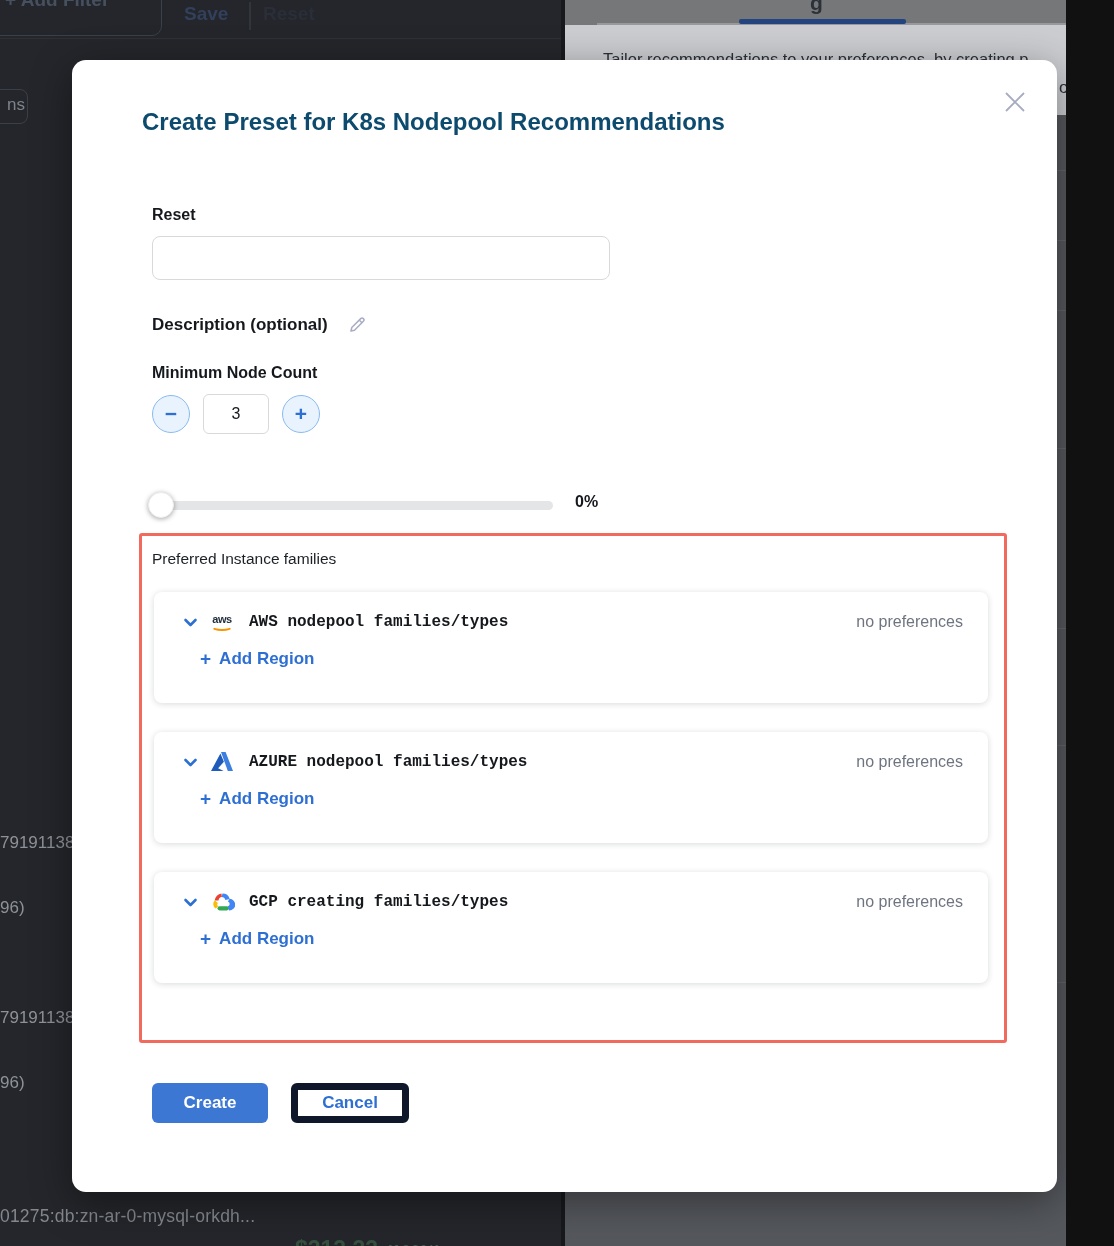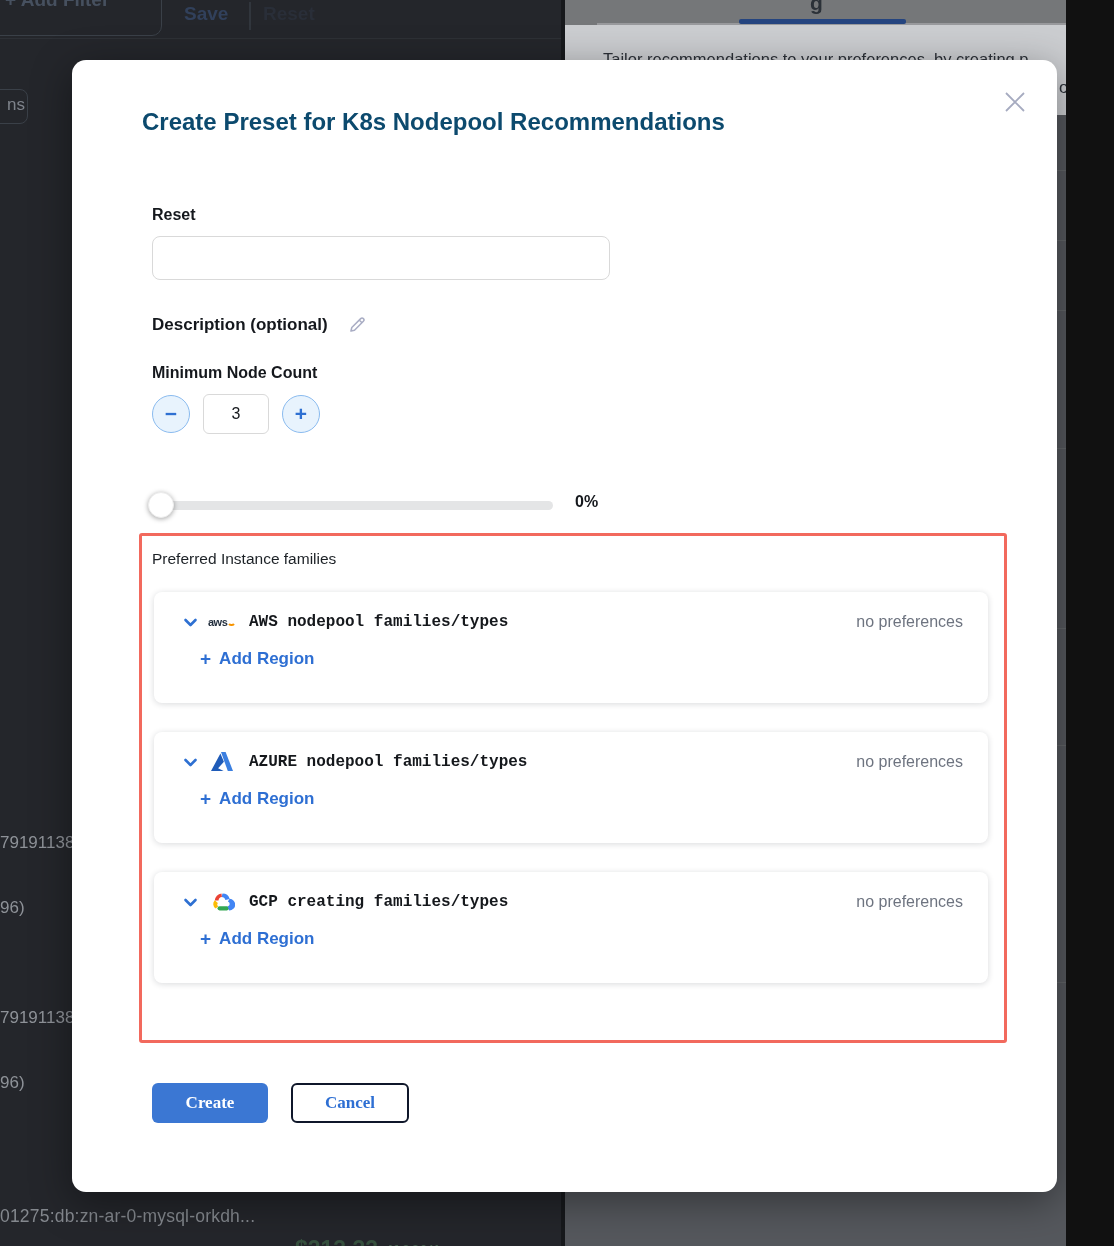--- a/index.html
+++ b/index.html
@@ -67,27 +67,27 @@
                   box-shadow:0 1px 6px rgba(20,25,40,.16); }
   .card-aws{ top:532px; } .card-azure{ top:672px; } .card-gcp{ top:812px; }
   .card-header{ position:absolute; left:28px; top:18px; right:25px; display:flex; align-items:center; gap:10px; }
   .card-title{ font-size:16px; font-weight:600; color:#15181c; margin-left:4px;font-family:Liberation Mono, monospace; }
   .card-status{ margin-left:auto; font-size:16px; color:#6e7480; }
   .chev{ cursor:pointer; display:flex; }
   .add-region{ position:absolute; left:46px; top:56px; display:flex; align-items:center; gap:8px;
                color:#2e6fd3; font-size:17px; font-weight:700; cursor:pointer; }
   .add-region .plus{ font-size:19px; font-weight:700; }
   .btn-row{ position:absolute; left:80px; top:1023px; display:flex; gap:23px; }
-  .btn{ height:40px; border-radius:6px; font-size:17px; font-weight:700; font-family:Liberation Serif, serif; cursor:pointer;
+  .btn{ height:40px; border-radius:6px; font-size:17px; font-weight:700; font-family:Liberation Sans, sans-serif; cursor:pointer;
         display:flex; align-items:center; justify-content:center; }
   .btn-create{ width:116px; background:#3b77d3; color:#ffffff; border:none; }
-  .btn-cancel{ width:118px; background:#ffffff; color:#2e6fd3; border:2px solid #0f172a; }
-
-  
-  .aws-mark{ display:flex; flex-direction:row; align-items:center; width:28px; }
+  .btn-cancel{ width:118px; background:#ffffff; color:#2e6fd3; border:7px solid #0f172a; }
+
+  
+  .aws-mark{ display:flex; flex-direction:column; align-items:center; width:28px; }
   .aws-word{ font-size:11px; font-weight:800; color:#232f3e; letter-spacing:-0.5px; line-height:10px; }
   .aws-smile{ width:22px; height:9px; border:2px solid transparent; border-bottom-color:#f79400; border-radius:50%; margin-top:-2px; }
   .icon-box{ width:26px; height:24px; display:flex; align-items:center; justify-content:center; }
 </style>
 </head>
 <body>
 
 <div class="stage">
 
   <div class="bg-left"></div>

